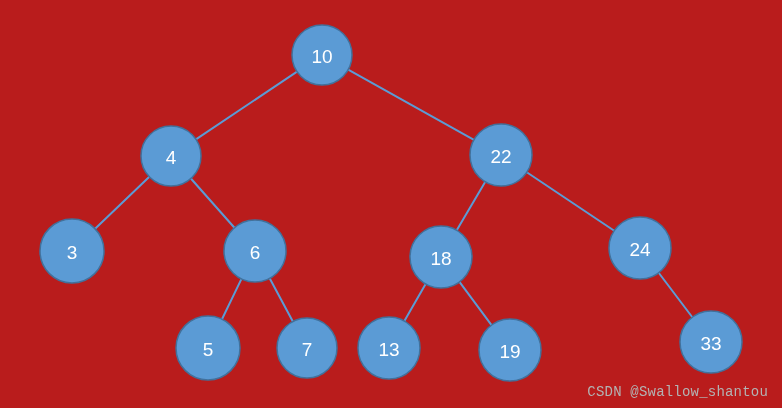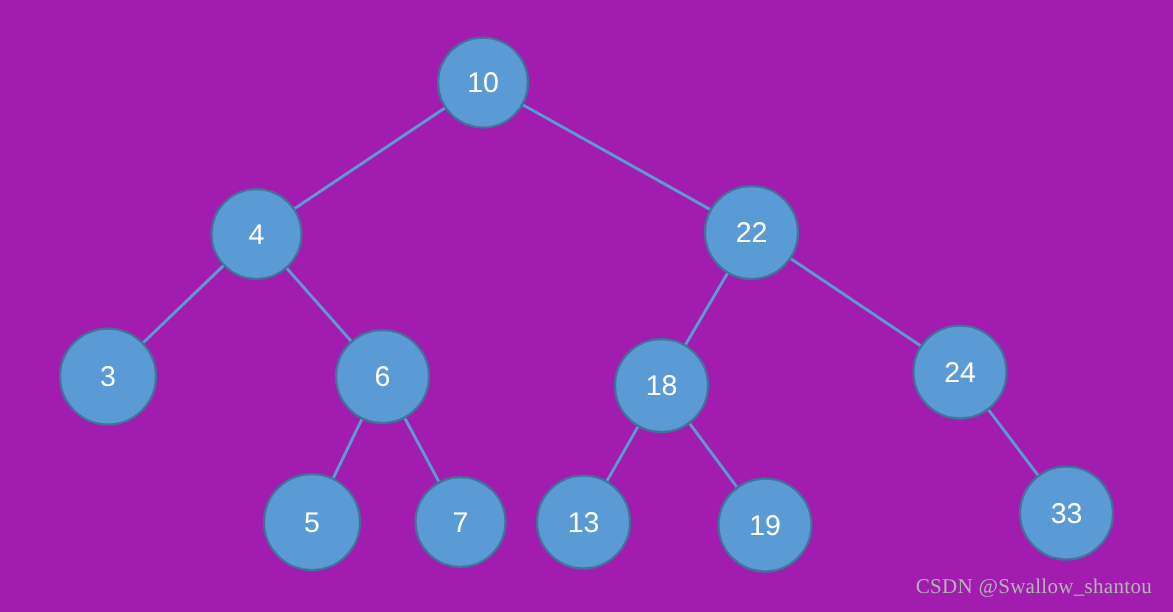--- a/index.html
+++ b/index.html
@@ -7,21 +7,21 @@
     padding: 0;
     background: #ffffff;
   }
   body {
     font-family: "Liberation Sans", sans-serif;
   }
   #tree-figure {
     position: relative;
     width: 782px;
     height: 408px;
-    background: #a21caf;
+    background: #b91c1c;
     overflow: hidden;
   }
   #tree-svg {
     position: absolute;
     left: 0;
     top: 0;
     width: 782px;
     height: 408px;
   }
   .edge-line {
@@ -41,21 +41,21 @@
     font-weight: 400;
     text-anchor: middle;
     dominant-baseline: central;
     pointer-events: none;
   }
   #watermark {
     position: absolute;
     right: 14px;
     bottom: 8px;
     color: #b3b3b3;
-    font-family: Liberation Serif, serif;
+    font-family: Liberation Mono, monospace;
     font-size: 14px;
     letter-spacing: 0.2px;
     white-space: nowrap;
   }
 </style>
 </head>
 <body>
 
 <div id="tree-figure">
   <svg id="tree-svg" viewBox="0 0 782 408" xmlns="http://www.w3.org/2000/svg">

